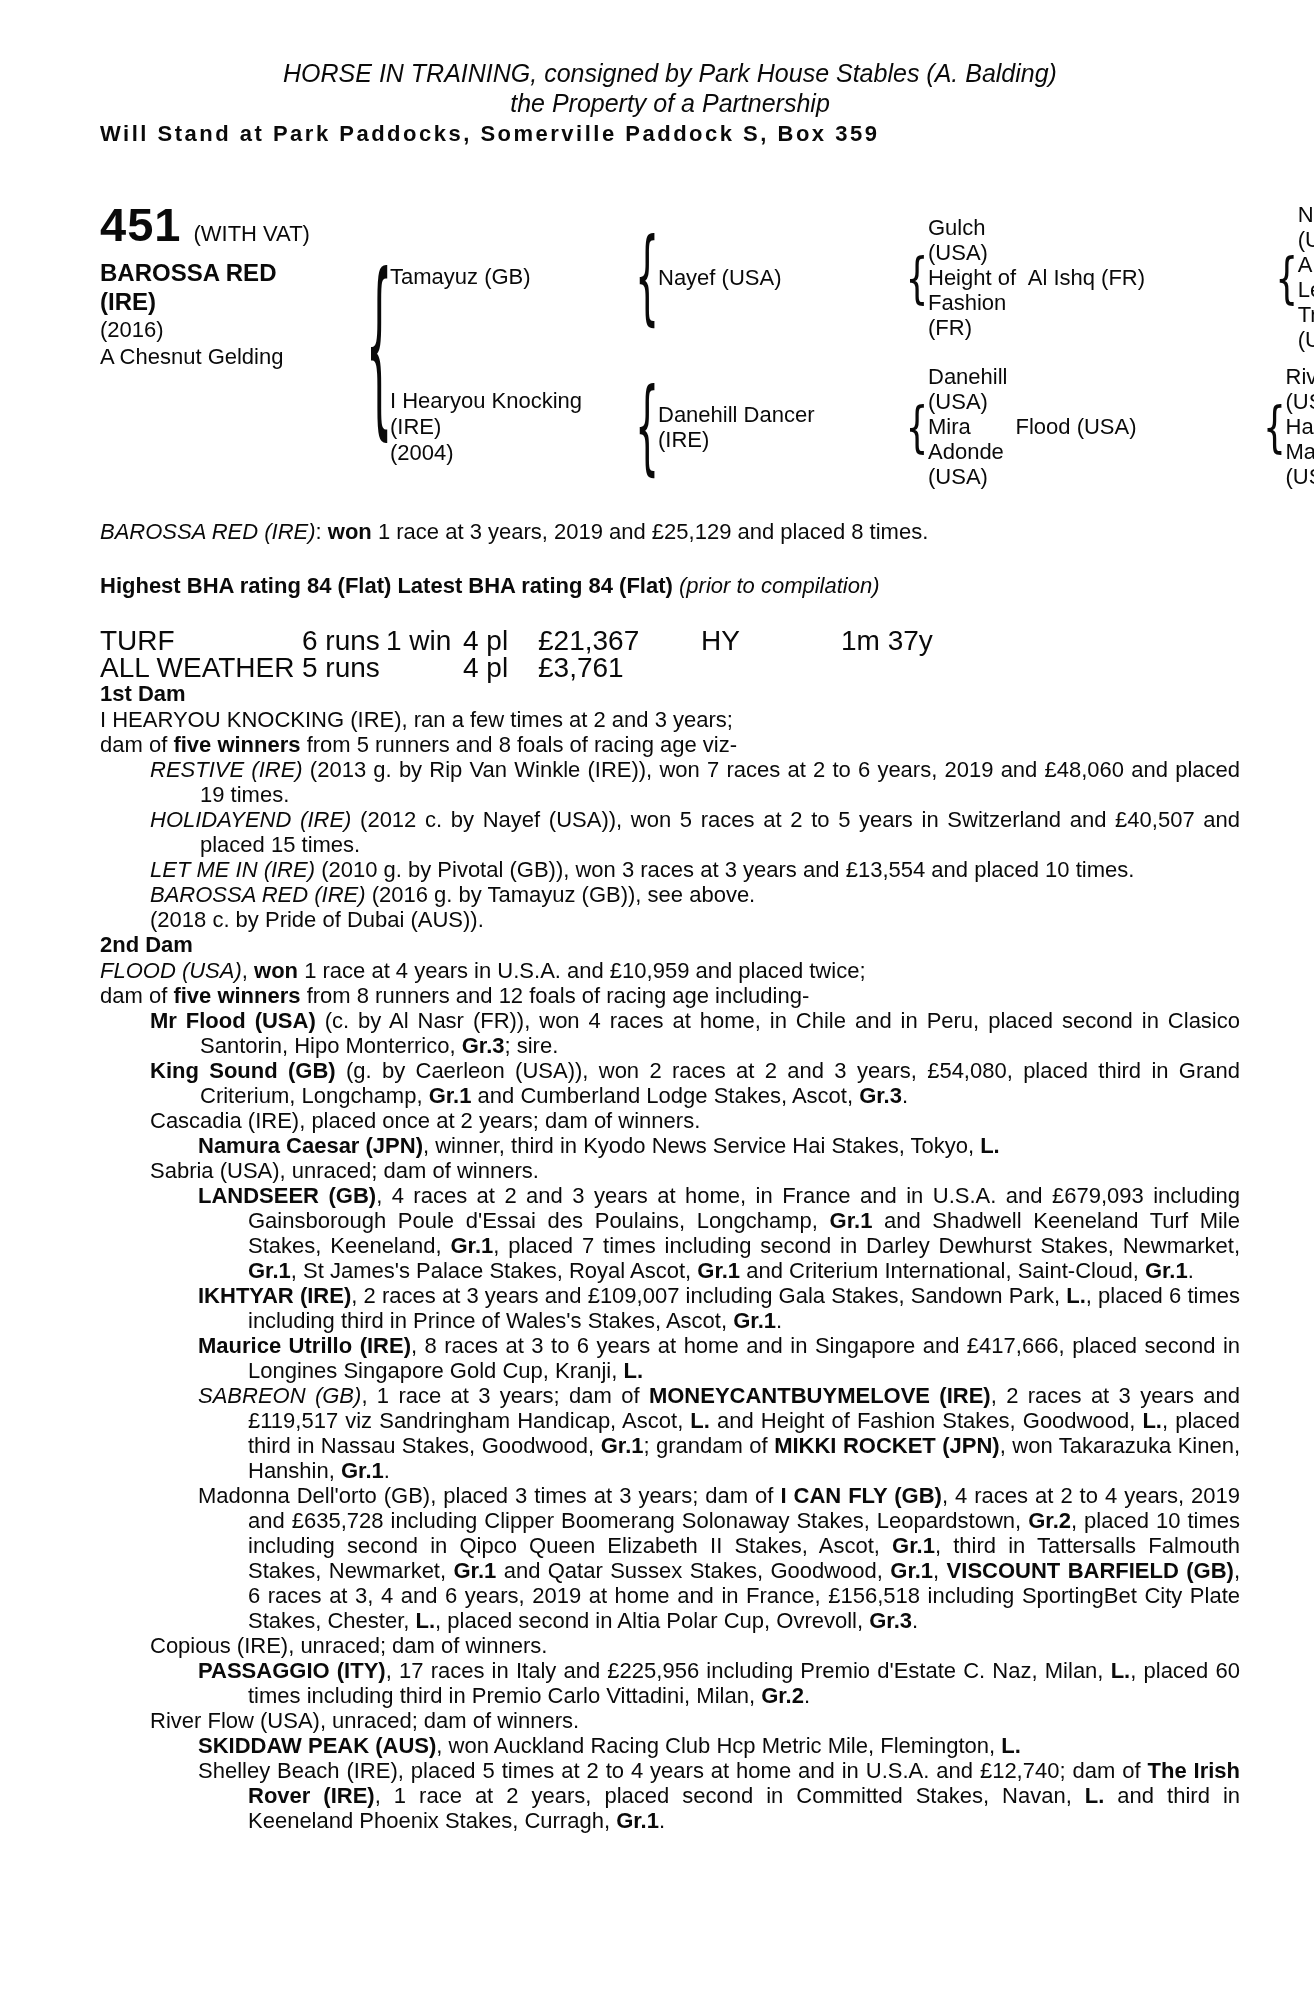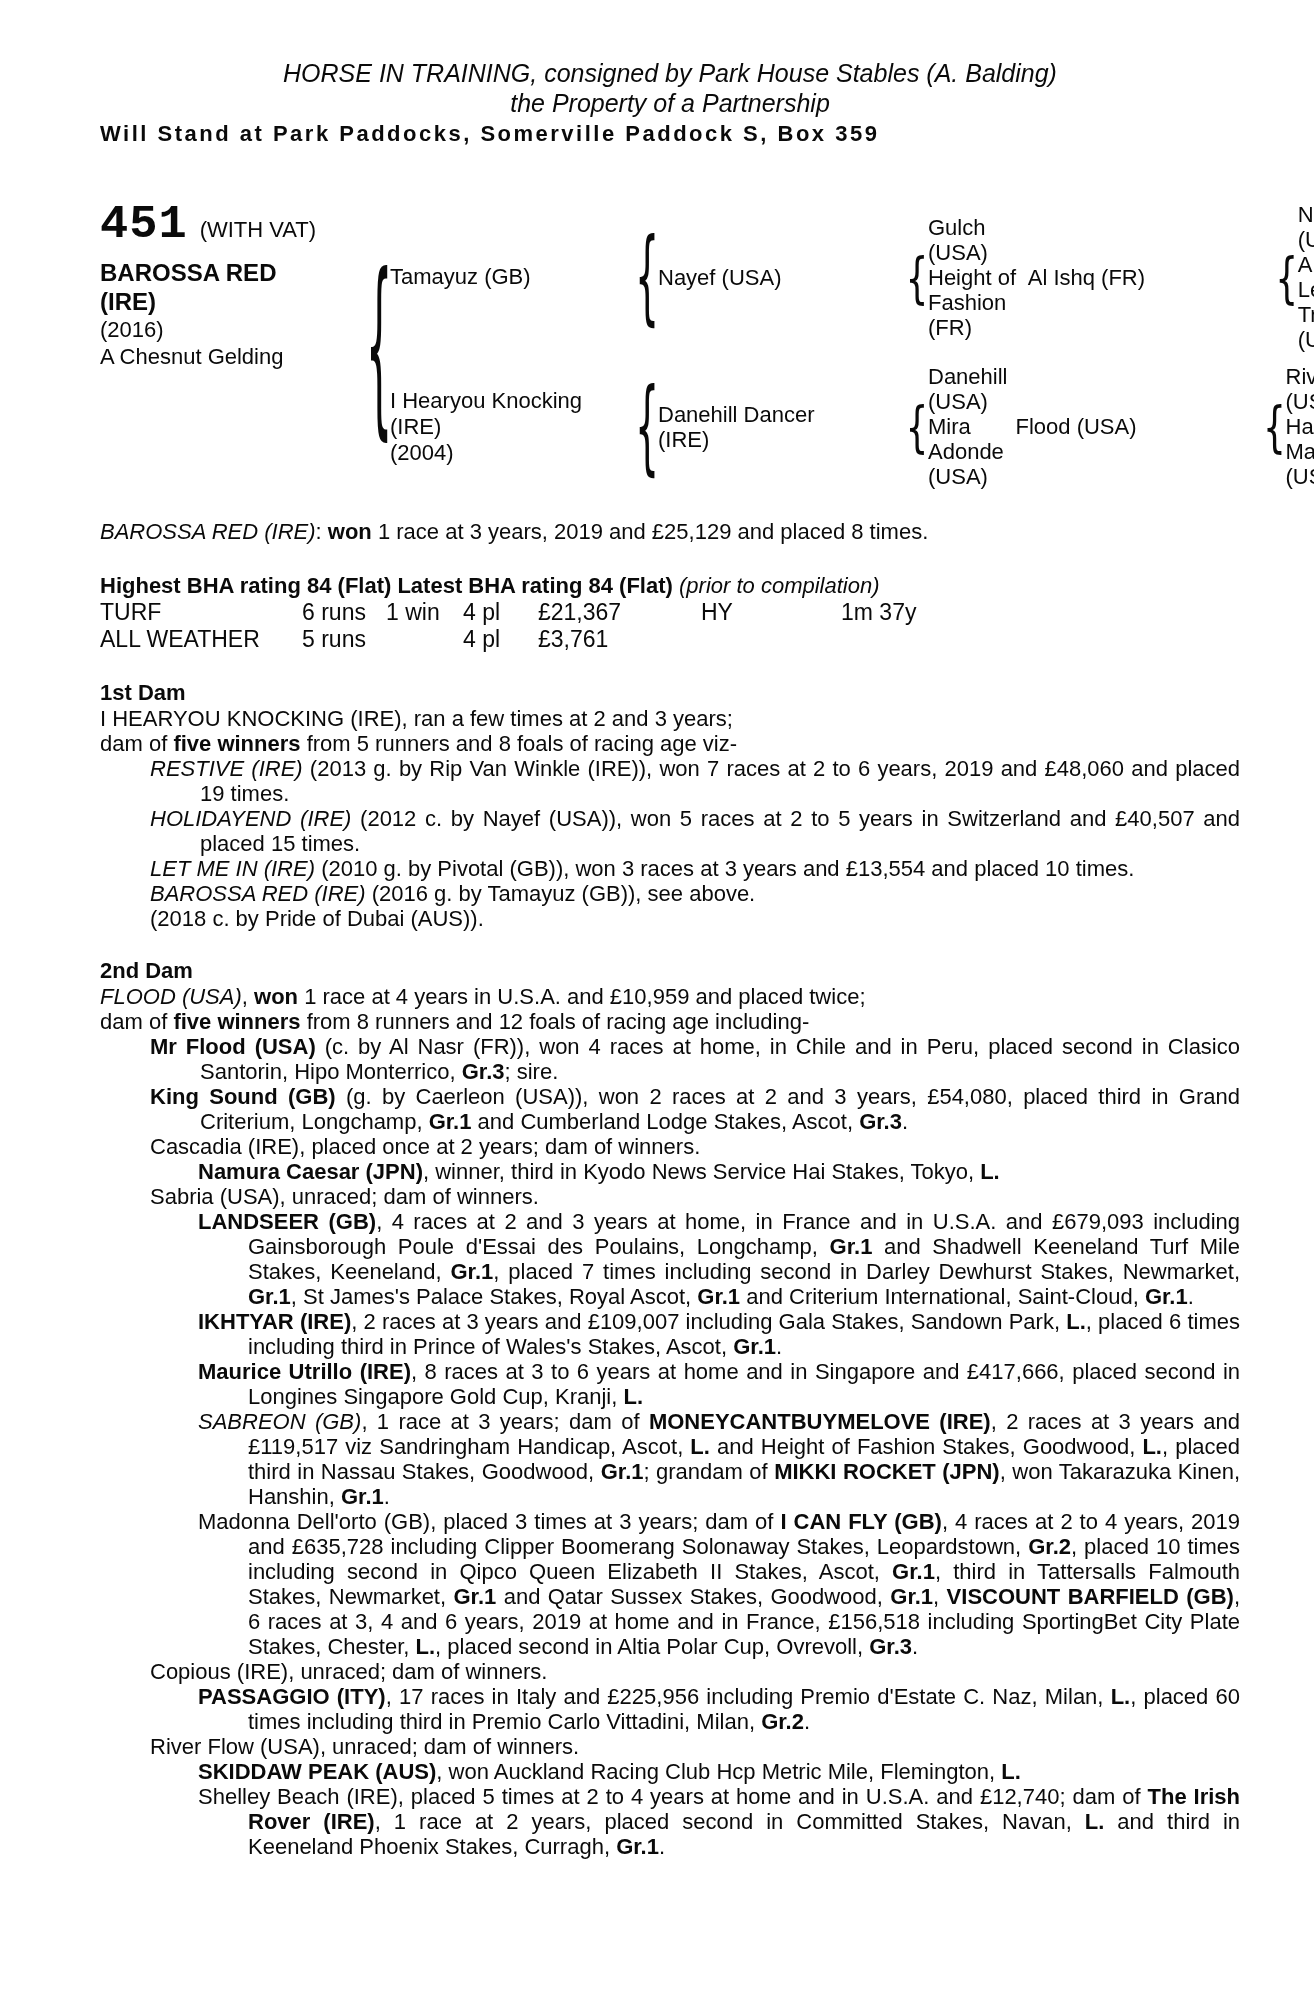--- a/index.html
+++ b/index.html
@@ -12,21 +12,21 @@
     padding:58px 74px 0 100px;
     overflow:hidden;
   }
   
   .hdr-line1,.hdr-line2{font-style:italic;font-size:25px;line-height:30px;text-align:center;}
   .hdr-line3{font-weight:bold;font-size:22px;line-height:32px;letter-spacing:2.5px;text-align:left;}
   
   .lot-row{display:flex;margin-top:52px;}
   .lot-info{width:268px;flex:none;}
   .lot-number-row{white-space:nowrap;margin-bottom:10px;}
-  .lot-number{font-size:47px;font-weight:bold;letter-spacing:1px;line-height:46px;font-family:Liberation Mono, monospace;}
+  .lot-number{font-size:47px;font-weight:bold;letter-spacing:1px;line-height:46px;}
   .lot-vat{font-size:22px;margin-left:12px;}
   .horse-name{font-size:24px;font-weight:bold;line-height:29px;}
   .lot-year,.lot-desc{font-size:22px;line-height:27px;}
   .ped{display:flex;align-items:stretch;flex:1;font-size:22px;}
   .branches{display:flex;flex-direction:column;gap:12px;flex:1;}
   .branch{display:flex;align-items:stretch;}
   .parent{width:246px;flex:none;display:flex;flex-direction:column;justify-content:center;line-height:26px;}
   .units{display:flex;flex-direction:row;gap:8px;flex:1;}
   .unit{display:flex;align-items:center;}
   .gp{width:248px;flex:none;line-height:25px;}
@@ -35,23 +35,23 @@
   .brace::before{content:"{";display:block;font-family:"DejaVu Sans",sans-serif;font-weight:normal;}
   .brace.sm::before{font-size:36px;transform:scaleY(1.55);}
   .brace.md::before{font-size:38px;transform:scaleY(2.7);}
   .brace.lg{align-self:center;height:230px;}
   .brace.lg::before{font-size:42px;transform:scaleY(4.6);}
   
   .b{font-weight:bold;}
   .i{font-style:italic;}
   .race-record{margin:30px 0 0 0;font-size:22px;line-height:26px;}
   .rating{margin:27px 0 0 0;font-size:22px;line-height:27px;}
-  .record-table{display:grid;grid-template-columns:202px 84px 77px 75px 163px 140px 1fr;font-size:23px;line-height:27px;}
+  .record-table{display:grid;grid-template-columns:202px 84px 77px 75px 163px 140px 1fr;font-size:28px;line-height:27px;margin-top:28px;}
   .record-cell{white-space:nowrap;}
-  .dam-section{margin-top:27px;}
+  .dam-section{}
   .dam-heading{font-weight:bold;font-size:22px;line-height:26px;margin:0;}
   .para{margin:0;font-size:22px;line-height:25px;text-align:justify;}
   .para.l1{padding-left:50px;}
   .para.l2{padding-left:98px;}
   .para.l1.hang{padding-left:100px;text-indent:-50px;}
   .para.l2.hang{padding-left:148px;text-indent:-50px;}
 </style>
 </head>
 <body>
 

